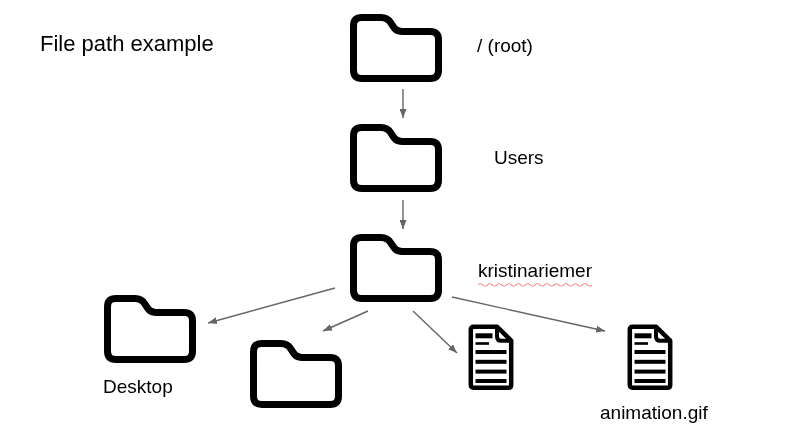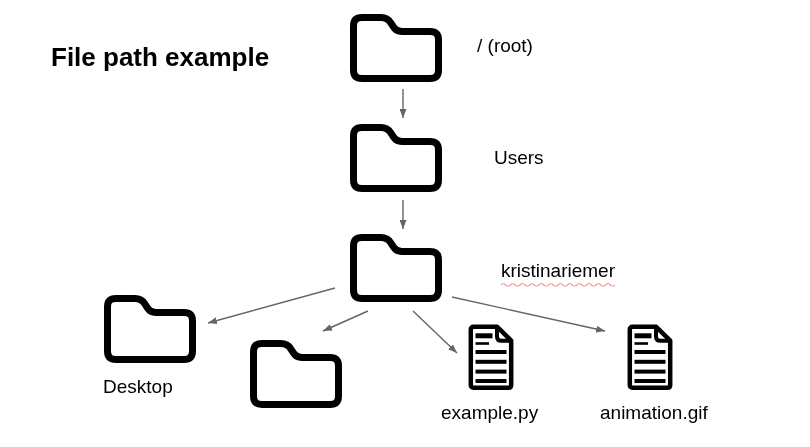--- a/index.html
+++ b/index.html
@@ -5,42 +5,42 @@
   html,body { margin:0; padding:0; }
   .canvas {
     position:relative;
     width:810px; height:447px;
     background: var(--background, #ffffff);
     font-family: "Liberation Sans", sans-serif;
     overflow:hidden;
   }
   .title {
     position:absolute; left:40px; top:32px;
-    margin:11px;
-    font-size:26px; font-weight:bold; line-height:1.1;
+    margin:0;
+    font-size:22px; font-weight:normal; line-height:1.1;
     color: var(--text, #000);
   }
   .arrows {
     position:absolute; left:0; top:0;
     width:810px; height:447px;
     color: var(--arrow, #666);
     pointer-events:none;
   }
   .arrows line { stroke: currentColor; stroke-width:1.4; }
   .node { position:absolute; }
   .icon-folder { width:96px; height:72px; display:block; color: var(--icon-stroke, #000); }
   .icon-file   { width:50px; height:70px; display:block; color: var(--icon-stroke, #000); }
   .label {
     position:absolute;
     font-size:19px; line-height:1.15;
     color: var(--text, #000);
     white-space:nowrap;
   }
   .label-below { text-align:left; }
-  .misspelled { position:relative; display:inline-block;margin-left:23px; }
+  .misspelled { position:relative; display:inline-block; }
   .squiggle {
     position:absolute; left:0; bottom:-5px;
     width:100%; height:5px;
     color: var(--spellcheck-underline, #f08080);
   }
   .squiggle path { stroke: currentColor; fill:none; stroke-width:1; }
   .hidden-defs { position:absolute; width:0; height:0; }
 </style>
 </head>
 <body>
@@ -120,21 +120,20 @@
     <svg class="icon-folder">
         <use href="#sym-folder"></use>
       </svg>
   </div>
 
   <div class="node" style="left:466px; top:322px">
     <svg class="icon-file">
         <use href="#sym-file"></use>
       </svg>
   </div>
-  <div class="label label-below" style="left:441px; top:402px; width:100px">example.py</div>
 
   <div class="node" style="left:625px; top:322px">
     <svg class="icon-file">
         <use href="#sym-file"></use>
       </svg>
   </div>
   <div class="label label-below" style="left:600px; top:402px; width:100px">animation.gif</div>
 
 </div>
 

